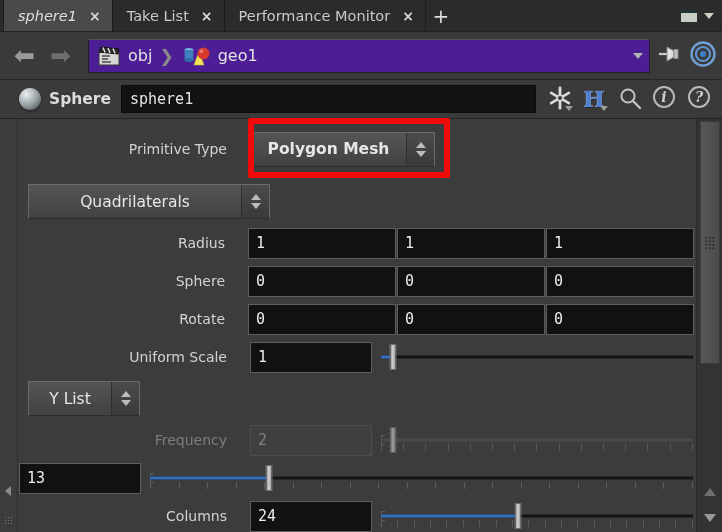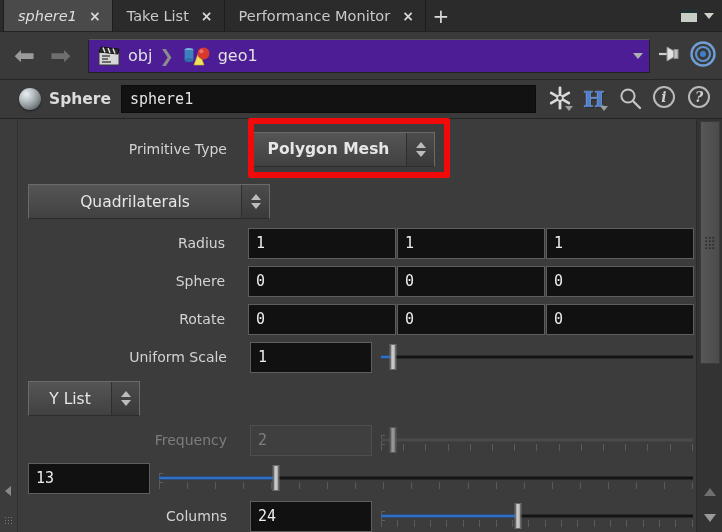--- a/index.html
+++ b/index.html
@@ -465,21 +465,21 @@
                 <i></i>
                 <i></i>
                 <i></i>
             </span>
             <span class="shandle" style="left:4%"></span>
           </div>
         </div>
       </div>
 
       <div class="prow">
-        <div class="pfields" style="margin-left:9px">
+        <div class="pfields" style="">
           <div class="numfield single">13</div>
           <div class="slider">
             <span class="scap" style="left:0"></span>
             <span class="strack">
               <span class="sfill" style="width:22%"></span>
             </span>
             <span class="sticks">
               <i></i>
                 <i></i>
                 <i></i>

